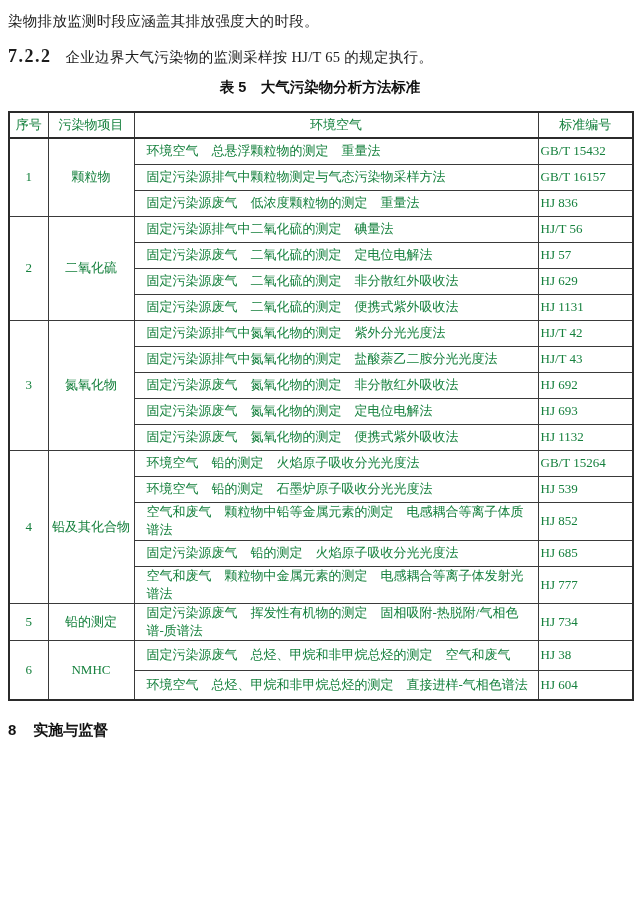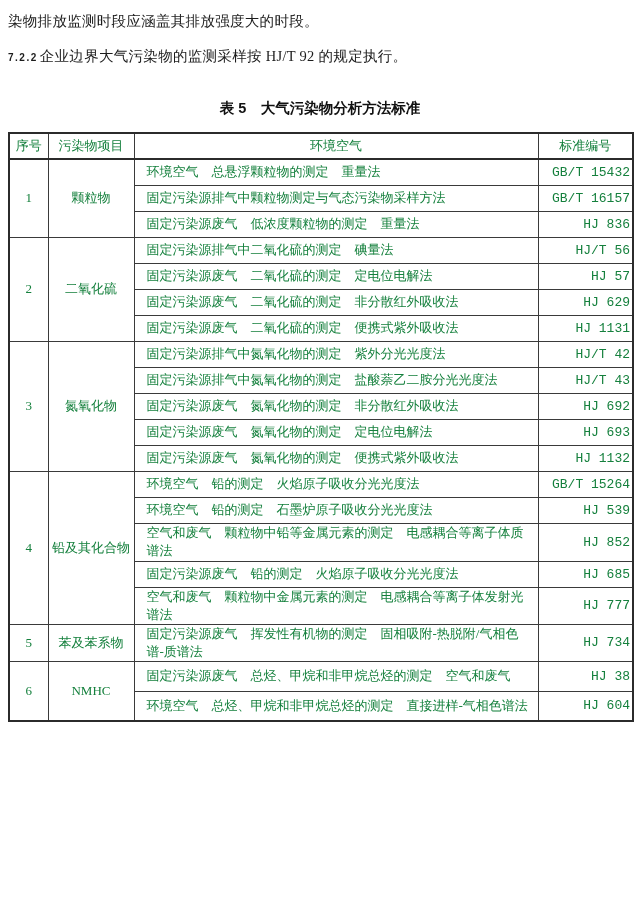--- a/index.html
+++ b/index.html
@@ -12,28 +12,28 @@
   .page { width: 640px; height: 906px; padding: 6px 8px 0 8px; }
 
   
   .para {
     font-size: 14.5px; line-height: 26px; text-align: justify;
     letter-spacing: 0.3px;
   }
   .cont { margin-top: 2px; }
   .clause { margin-top: 9px; }
   .clause-num {
-    font-family: Liberation Sans, sans-serif;
-    font-weight: bold; font-size: 10px; letter-spacing: 1.5px;
-    margin-right: 2px;
+    font-family: Liberation Serif, serif;
+    font-weight: bold; font-size: 18px; letter-spacing: 1.5px;
+    margin-right: 14px;
   }
 
   
   .tbl-title {
-    margin-top: 28px; text-align: center;
+    margin-top: 8px; text-align: center;
     font-family: "Liberation Sans", "DejaVu Sans", sans-serif;
     font-weight: bold; font-size: 14.5px; color: #111;
   }
 
   
   table.methods {
     margin-top: 14px; width: 624px; border-collapse: collapse;
     border: 2px solid #2b2b2b; table-layout: fixed;
   }
   table.methods th, table.methods td {
@@ -42,21 +42,21 @@
   }
   table.methods thead th {
     height: 24px; text-align: center; border-bottom: 2px solid #2b2b2b;
   }
   col.c-seq { width: 39px; }
   col.c-pol { width: 86px; }
   col.c-name { width: 404px; }
   col.c-code { width: 95px; }
   td.seq, td.pol { text-align: center; padding: 0 2px; line-height: 1.35; }
   td.name { text-align: left; padding: 0 6px 0 12px; }
-  td.code { text-align: right; padding: 0 2px; white-space: nowrap; font-family: Liberation Mono, monospace; }
+  td.code { text-align: left; padding: 0 2px; white-space: nowrap; }
   tr.r { height: 26px; }
   tr.r38 { height: 38px; }
   tr.r32 { height: 32px; }
   tr.r30 { height: 30px; }
 
   
   .sec-head {
     margin-top: 20px;
     font-family: "Liberation Sans", "DejaVu Sans", sans-serif;
     font-weight: bold; font-size: 15px; color: #111;
@@ -66,21 +66,21 @@
   .item-first { margin-top: 18px; }
   .item { margin-top: 2px; }
 </style>
 </head>
 <body>
 
 <div class="page">
 
   <p class="para cont"><span>染物排放监测时段应涵盖其排放强度大的时段。</span></p>
 
-  <p class="para clause"><span class="clause-num">7.2.2</span><span>企业边界大气污染物的监测采样按 HJ/T 92 的规定执行。</span></p>
+  <p class="para clause"><span class="clause-num">7.2.2</span><span>企业边界大气污染物的监测采样按 HJ/T 65 的规定执行。</span></p>
 
 
   <div class="tbl-title">表 5　大气污染物分析方法标准</div>
 
   <table class="methods">
     <colgroup>
       <col class="c-seq">
         <col class="c-pol">
         <col class="c-name">
         <col class="c-code">
@@ -170,36 +170,37 @@
         <td class="name">固定污染源废气　铅的测定　火焰原子吸收分光光度法</td>
         <td class="code">HJ 685</td>
       </tr>
       <tr class="r">
         <td class="name">空气和废气　颗粒物中金属元素的测定　电感耦合等离子体发射光谱法</td>
         <td class="code">HJ 777</td>
       </tr>
 
       <tr class="r32">
         <td class="seq">5</td>
-        <td class="pol">苯及苯系物</td>
+        <td class="pol">铅的测定</td>
         <td class="name">固定污染源废气　挥发性有机物的测定　固相吸附-热脱附/气相色谱-质谱法</td>
         <td class="code">HJ 734</td>
       </tr>
 
       <tr class="r30">
         <td class="seq" rowspan="2">6</td>
         <td class="pol" rowspan="2">NMHC</td>
         <td class="name">固定污染源废气　总烃、甲烷和非甲烷总烃的测定　空气和废气</td>
         <td class="code">HJ 38</td>
       </tr>
       <tr class="r30">
         <td class="name">环境空气　总烃、甲烷和非甲烷总烃的测定　直接进样-气相色谱法</td>
         <td class="code">HJ 604</td>
       </tr>
     </tbody>
   </table>
 
 
+  <div class="sec-head"><span class="sec-num">8</span><span>实施与监督</span></div>
 
 
   <p class="para item"></p>
 
 </div>
 
 </body></html>

